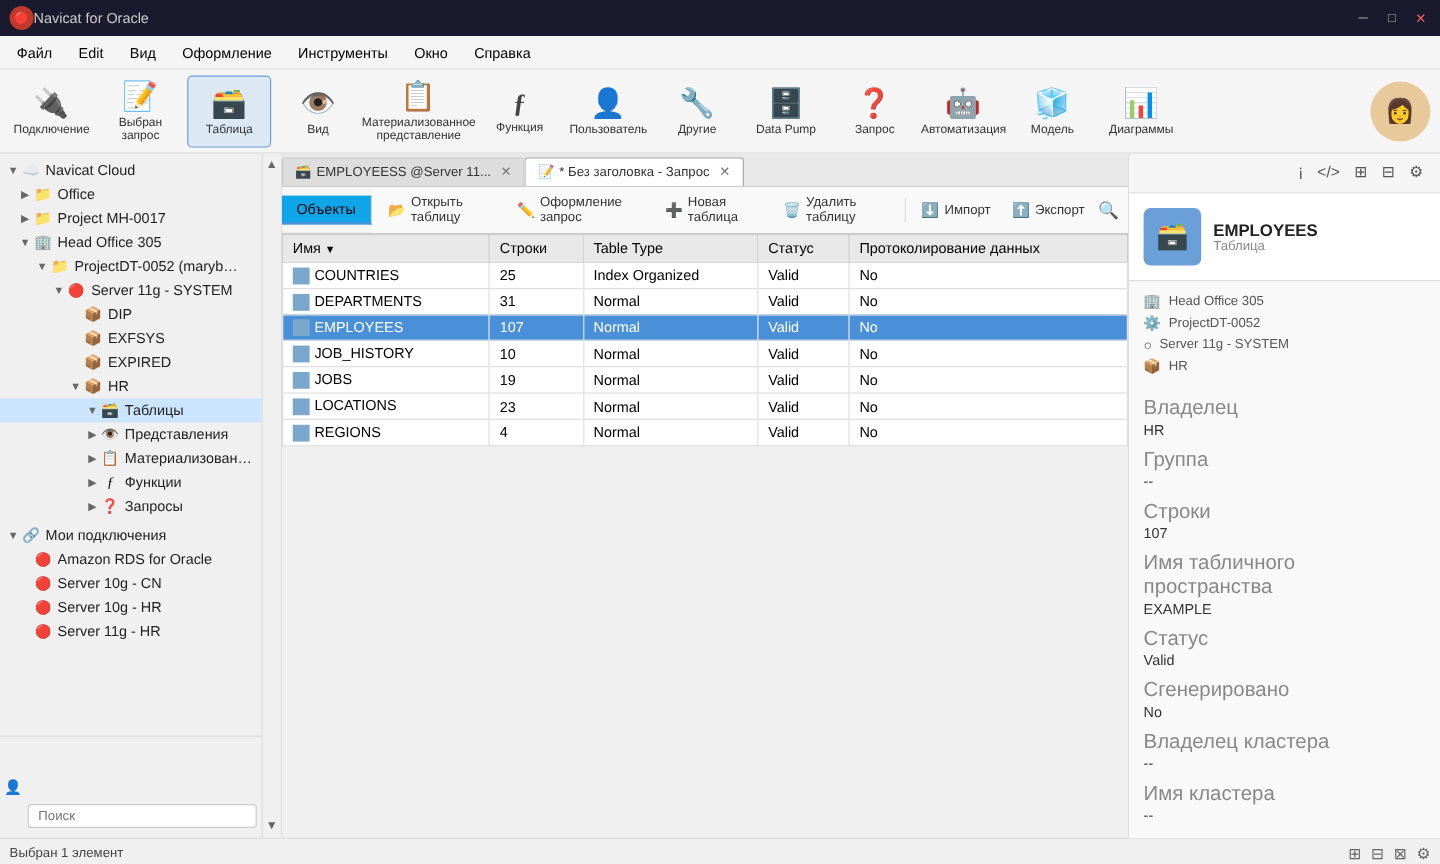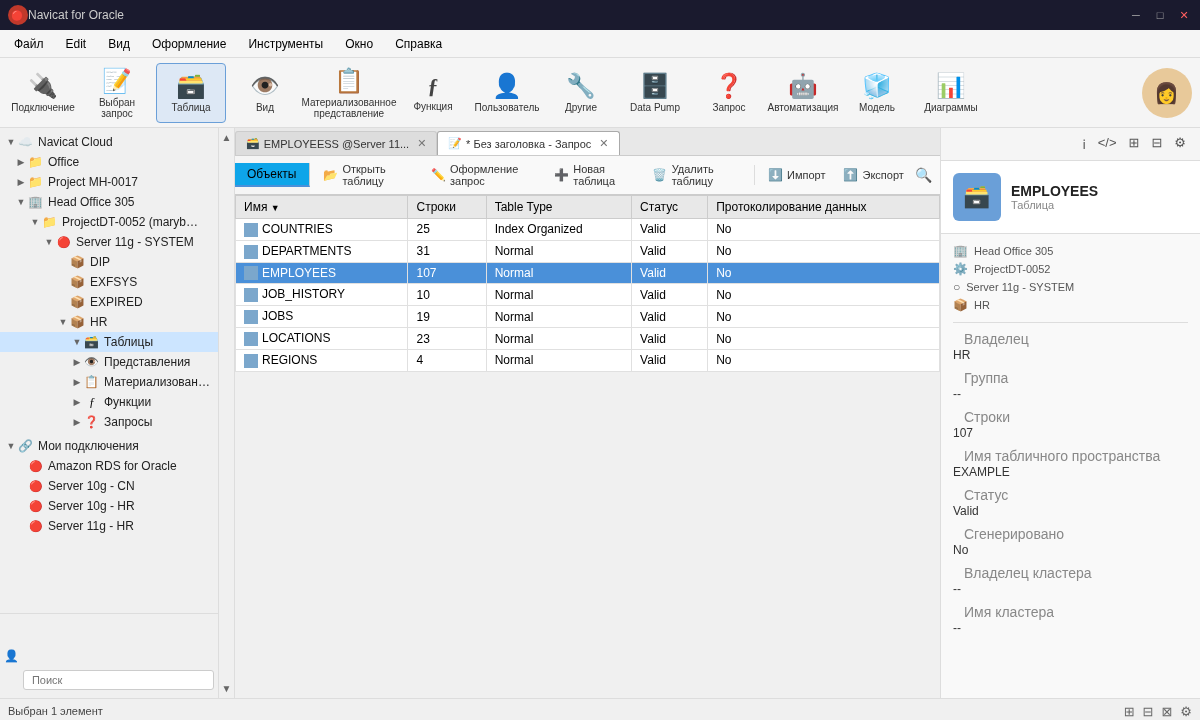--- a/index.html
+++ b/index.html
@@ -211,21 +211,21 @@
       font-size: 22px;
       color: white;
       margin-right: 10px;
       flex-shrink: 0;
     }
     .info-title { font-size: 14px; font-weight: bold; color: #222; }
     .info-subtitle { font-size: 11px; color: #888; }
     .info-tb-btn { cursor: pointer; padding: 3px 6px; font-size: 13px; color: #555; border-radius: 3px; }
     .info-section { padding: 8px 12px; }
     .info-row { margin-bottom: 8px; }
-    .info-label { font-size: 14px; color: #888; margin-bottom: 1px; margin-left: 11px; }
+    .info-label { font-size: 17px; color: #888; margin-bottom: 1px; }
     .info-value { font-size: 12px; color: #333; font-weight: 500; }
     .info-path-item {
       display: flex;
       align-items: center;
       gap: 6px;
       font-size: 11px;
       color: #555;
       padding: 2px 0;
     }
     .info-path-icon { font-size: 12px; }

